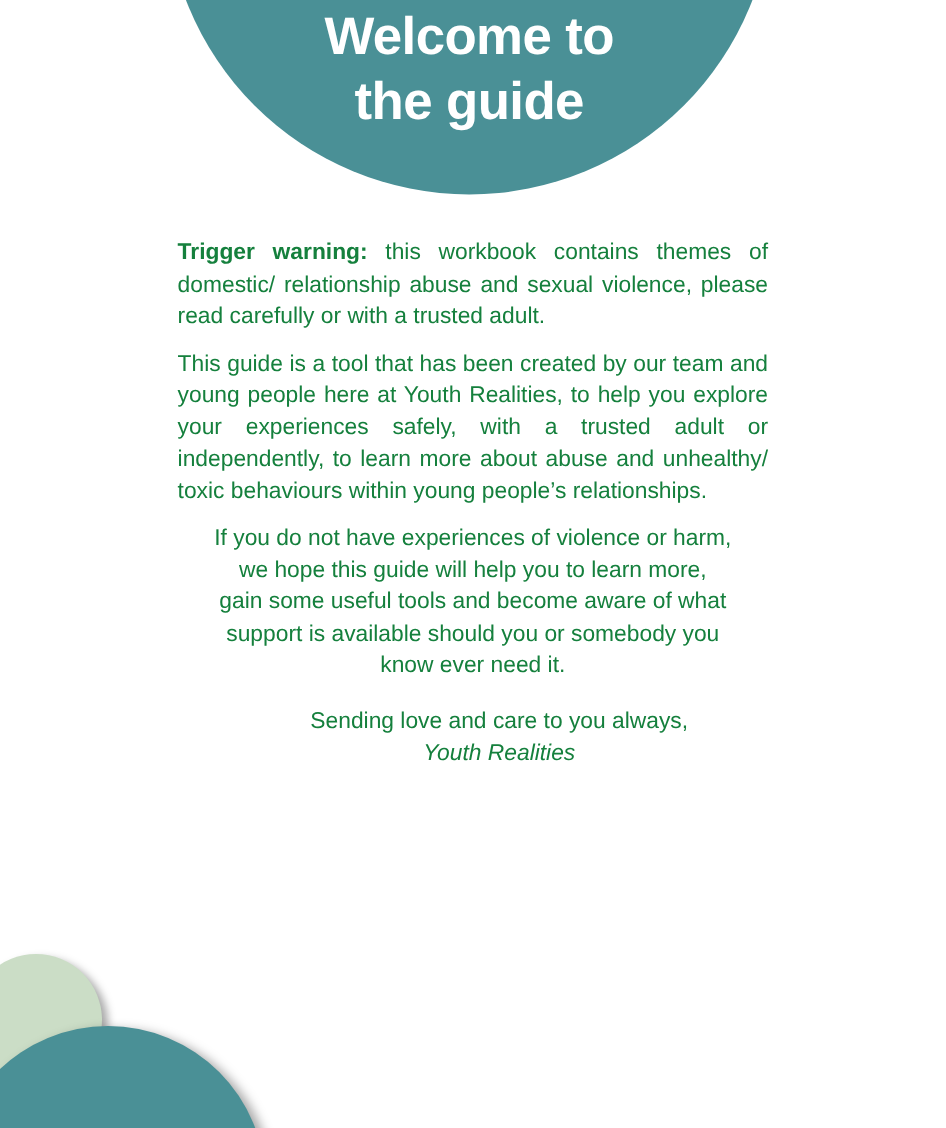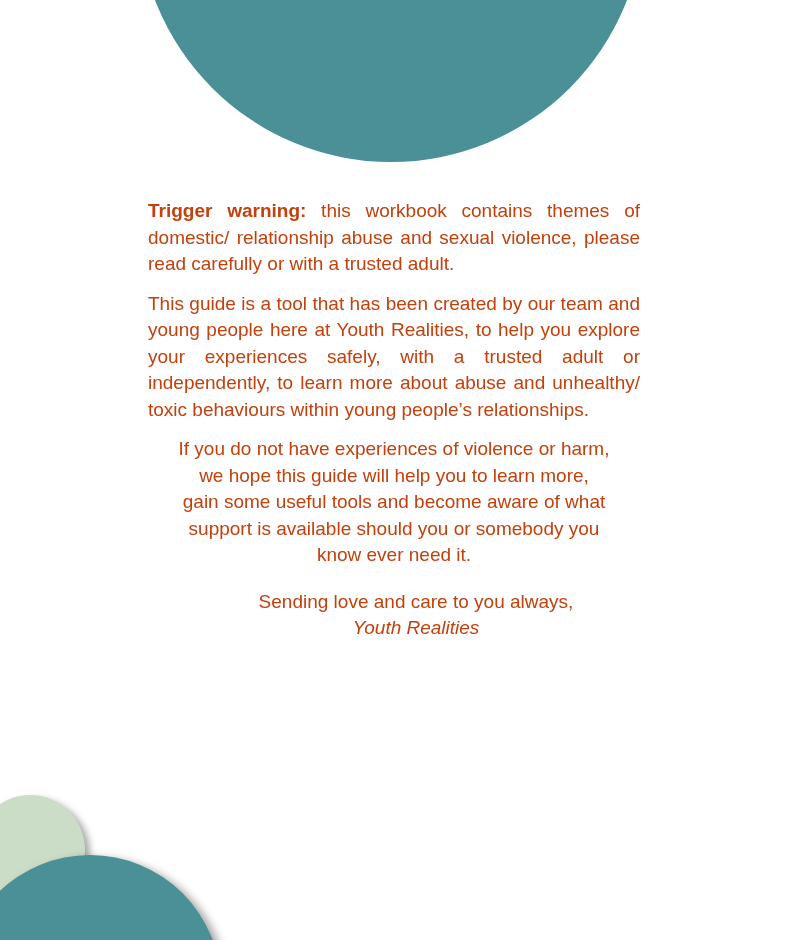--- a/index.html
+++ b/index.html
@@ -86,23 +86,25 @@
   }
 </style>
 </head>
 <body>
 
 <div class="page">
 
   <div class="top-circle" style="background-color: rgb(74, 144, 150);"></div>
 
   <div class="title" style="color: rgb(255, 255, 255);">
+    <div>Welcome to</div>
+    <div>the guide</div>
   </div>
 
-  <div class="content" style="color: #c2410c;">
+  <div class="content" style="color: #15803d;">
 
     <p class="justify"><strong>Trigger warning:</strong><span> this workbook contains themes of domestic/ relationship abuse and sexual violence, please read carefully or with a trusted adult.</span></p>
 
     <p class="justify">This guide is a tool that has been created by our team and young people here at Youth Realities, to help you explore your experiences safely, with a trusted adult or independently, to learn more about abuse and unhealthy/ toxic behaviours within young people’s relationships.</p>
 
 
     <p class="left pre">If you do not have experiences of violence or harm,
 we hope this guide will help you to learn more,
 gain some useful tools and become aware of what
 support is available should you or somebody you

